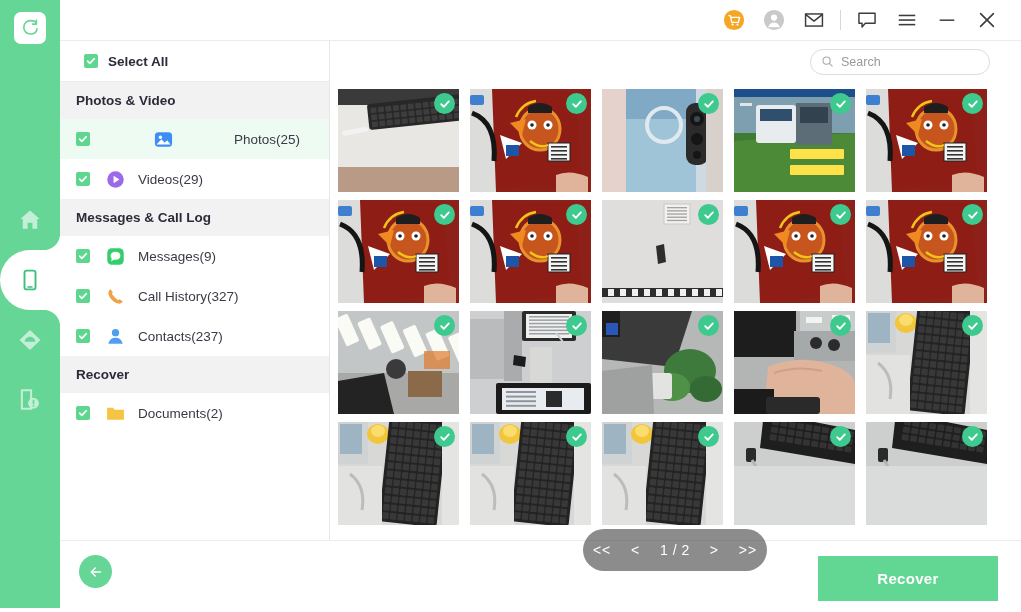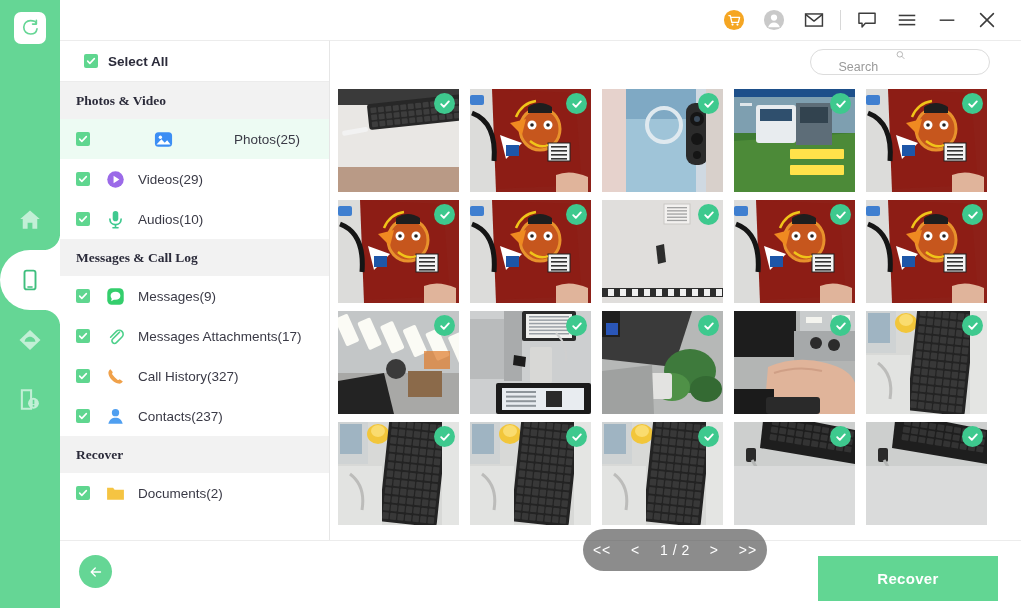--- a/index.html
+++ b/index.html
@@ -91,21 +91,21 @@
   }
   .select-all .lbl {
     font-size: 13.5px; font-weight: bold; color: #2b2b3a;
     margin-left: 10px;
   }
   .grp-header {
     height: 37px;
     background: #f2f2f2;
     display: flex; align-items: center;
     padding-left: 16px;
-    font-size: 13.5px; font-weight: bold; color: #2b2b3a; font-family: Liberation Serif, serif;
+    font-size: 13.5px; font-weight: bold; color: #2b2b3a;
   }
   .side-item {
     height: 40px;
     display: flex; align-items: center;
     padding-left: 16px;
     cursor: pointer;
   }
   .side-item.selected { background: #edfbf3; gap: 48px; }
   .side-item .ico {
     width: 22px; height: 22px; margin-left: 14px;
@@ -136,21 +136,20 @@
     height: 41px;
     display: flex; align-items: center; justify-content: flex-end;
     padding-right: 31px;
   }
   .search-box {
     width: 180px; height: 26px;
     border: 1px solid #dcdcdc;
     border-radius: 13px;
     display: flex; align-items: center;
     padding: 0 10px;
-    flex-direction: column;
   }
   .search-box input {
     border: none; outline: none;
     font-size: 12.5px; color: #555;
     font-family: "Liberation Sans", sans-serif;
     margin-left: 7px; width: 130px;
     background: transparent;
   }
   .search-box input::placeholder { color: #9a9a9a; }
 
@@ -345,67 +344,38 @@
       </span>
       <span class="ico">
         <svg width="21" height="21" viewBox="0 0 24 24">
           <circle cx="12" cy="12" r="9.4" fill="#9b6ae8"></circle>
           <path d="M9.8 7.6 L16.4 12 L9.8 16.4 Z" fill="#ffffff"></path>
         </svg>
       </span>
       <span class="lbl">Videos(29)</span>
     </div>
 
-    <div class="side-item">
-      <span class="cbx">
-        <svg width="10" height="10" viewBox="0 0 12 12">
-          <path d="M2 6.2 L4.6 8.8 L10 3.2" fill="none" stroke="#ffffff" stroke-width="1.9" stroke-linecap="round" stroke-linejoin="round"></path>
-        </svg>
-      </span>
-      <span class="ico">
-        <svg width="21" height="21" viewBox="0 0 24 24">
-          <rect x="8.8" y="2.4" width="6.4" height="11.6" rx="3.2" fill="#3fc98f"></rect>
-          <path d="M5.6 11.6 C5.6 15.4 8.4 17.8 12 17.8 C15.6 17.8 18.4 15.4 18.4 11.6" fill="none" stroke="#3fc98f" stroke-width="1.9" stroke-linecap="round"></path>
-          <rect x="11.1" y="17.4" width="1.8" height="4.2" fill="#3fc98f"></rect>
-          <rect x="8.2" y="20.6" width="7.6" height="1.8" rx="0.9" fill="#3fc98f"></rect>
-        </svg>
-      </span>
-      <span class="lbl">Audios(10)</span>
-    </div>
 
     <div class="grp-header">Messages &amp; Call Log</div>
 
     <div class="side-item">
       <span class="cbx">
         <svg width="10" height="10" viewBox="0 0 12 12">
           <path d="M2 6.2 L4.6 8.8 L10 3.2" fill="none" stroke="#ffffff" stroke-width="1.9" stroke-linecap="round" stroke-linejoin="round"></path>
         </svg>
       </span>
       <span class="ico">
         <svg width="21" height="21" viewBox="0 0 24 24">
           <rect x="2.6" y="2.6" width="18.8" height="18.8" rx="5" fill="#34ce6c"></rect>
           <path d="M6.4 11.2 C6.4 8.4 8.9 6.6 12 6.6 C15.1 6.6 17.6 8.4 17.6 11.2 C17.6 14 15.1 15.8 12 15.8 C11.3 15.8 10.7 15.7 10.1 15.6 L7 17.4 L7.7 14.6 C6.9 13.7 6.4 12.5 6.4 11.2 Z" fill="#ffffff"></path>
         </svg>
       </span>
       <span class="lbl">Messages(9)</span>
     </div>
 
-    <div class="side-item">
-      <span class="cbx">
-        <svg width="10" height="10" viewBox="0 0 12 12">
-          <path d="M2 6.2 L4.6 8.8 L10 3.2" fill="none" stroke="#ffffff" stroke-width="1.9" stroke-linecap="round" stroke-linejoin="round"></path>
-        </svg>
-      </span>
-      <span class="ico">
-        <svg width="21" height="21" viewBox="0 0 24 24">
-          <path d="M16.6 7 L8.8 14.8 C7.6 16 7.6 17.8 8.8 19 C10 20.2 11.8 20.2 13 19 L19.4 12.6 C21.2 10.8 21.2 8 19.4 6.2 C17.6 4.4 14.8 4.4 13 6.2 L6.4 12.8" fill="none" stroke="#4cd08a" stroke-width="1.8" stroke-linecap="round"></path>
-        </svg>
-      </span>
-      <span class="lbl">Messages Attachments(17)</span>
-    </div>
 
     <div class="side-item">
       <span class="cbx">
         <svg width="10" height="10" viewBox="0 0 12 12">
           <path d="M2 6.2 L4.6 8.8 L10 3.2" fill="none" stroke="#ffffff" stroke-width="1.9" stroke-linecap="round" stroke-linejoin="round"></path>
         </svg>
       </span>
       <span class="ico">
         <svg width="21" height="21" viewBox="0 0 24 24">
           <path d="M6.2 3.6 C4.6 4.6 3.4 6.6 4 9 C5.2 14.2 9.8 18.8 15 20 C17.4 20.6 19.4 19.4 20.4 17.8 L16.8 15 C16 15.8 15 16.2 14.2 15.6 C12 14 10 12 8.4 9.8 C7.8 9 8.2 8 9 7.2 Z" fill="#f0a14a"></path>

